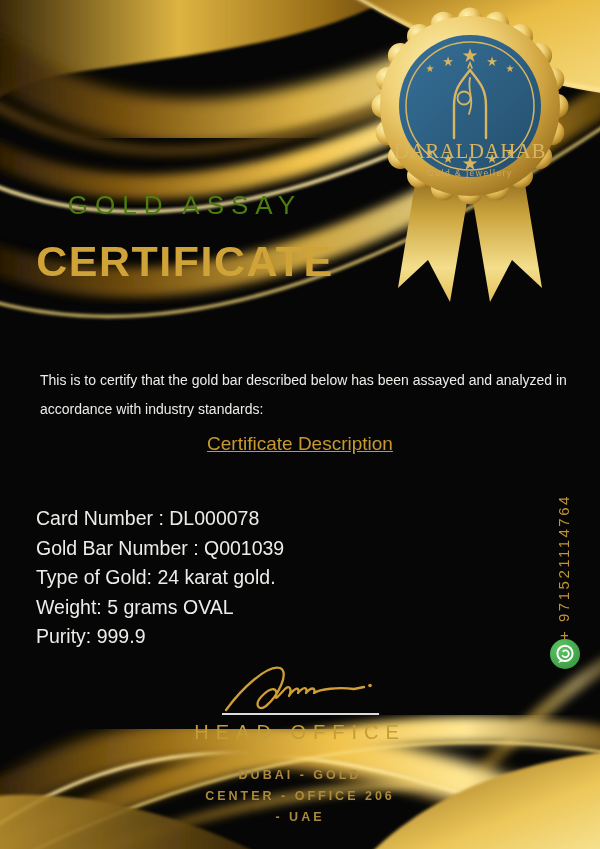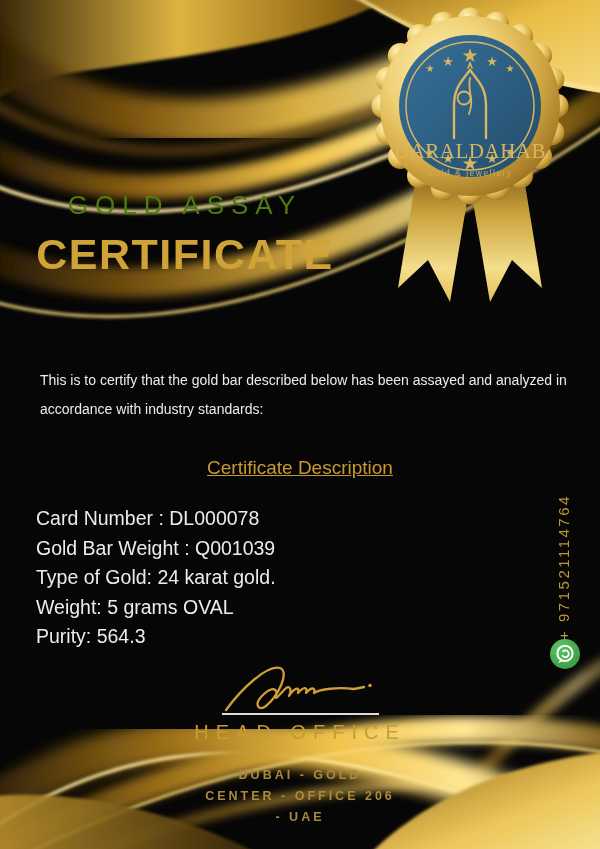--- a/index.html
+++ b/index.html
@@ -10,28 +10,28 @@
   }
   svg{display:block;}
   .waves-top{position:absolute;top:0;left:0;z-index:1;}
   .waves-bottom{position:absolute;bottom:0;left:0;z-index:1;}
   .badge-wrap{position:absolute;left:368px;top:6px;width:204px;height:312px;z-index:3;}
   .title-block{position:absolute;left:30px;top:190px;width:310px;text-align:center;z-index:4;}
   .title-kicker{
     color:#4d7c0f;font-size:26px;letter-spacing:7px;font-weight:400;line-height:30px;
   }
   .title-main{
-    color:#d0a338;font-size:43px;font-weight:bold;letter-spacing:1.5px;line-height:44px;margin-top:12px;
+    color:#d0a338;font-size:43px;font-weight:bold;letter-spacing:1.5px;line-height:44px;margin-top:19px;
   }
   .intro{
     position:absolute;left:40px;top:366px;width:534px;z-index:4;
     color:#eeece8;font-size:14px;line-height:29px;font-weight:400;
   }
   .section-heading{
-    position:absolute;left:20px;top:457px;width:560px;text-align:center;z-index:4;
+    position:absolute;left:20px;top:433px;width:560px;text-align:center;z-index:4;
     color:#c9992e;font-size:19px;text-decoration:underline;
   }
   .details{position:absolute;left:36px;top:504px;z-index:4;
     color:#eeece8;font-size:19.5px;line-height:29.5px;}
   .phone-vertical{
     position:absolute;left:481px;top:556px;width:170px;height:22px;z-index:4;
     transform:rotate(-90deg);
     color:#c29536;font-size:15px;letter-spacing:2.5px;text-align:center;
   }
   .whatsapp{position:absolute;left:548px;top:637px;width:34px;height:34px;z-index:4;}
@@ -222,24 +222,24 @@
     <div class="title-kicker">GOLD ASSAY</div>
     <div class="title-main">CERTIFICATE</div>
   </div>
 
   <div class="intro">This is to certify that the gold bar described below has been assayed and analyzed in accordance with industry standards:</div>
 
   <div class="section-heading">Certificate Description</div>
 
   <div class="details">
     <div>Card Number : DL000078</div>
-    <div>Gold Bar Weight : Q001039</div>
+    <div>Gold Bar Number : Q001039</div>
     <div>Type of Gold: 24 karat gold.</div>
     <div>Weight: 5 grams OVAL</div>
-    <div>Purity: 564.3</div>
+    <div>Purity: 999.9</div>
   </div>
 
   <div class="phone-vertical">+ 971521114764</div>
 
   <div class="whatsapp">
     <svg width="34" height="34" viewBox="0 0 34 34">
       <defs>
         <radialGradient id="waG" cx="0.35" cy="0.3" r="0.9">
           <stop offset="0" stop-color="#5cc463"></stop>
             <stop offset="1" stop-color="#35953d"></stop>

